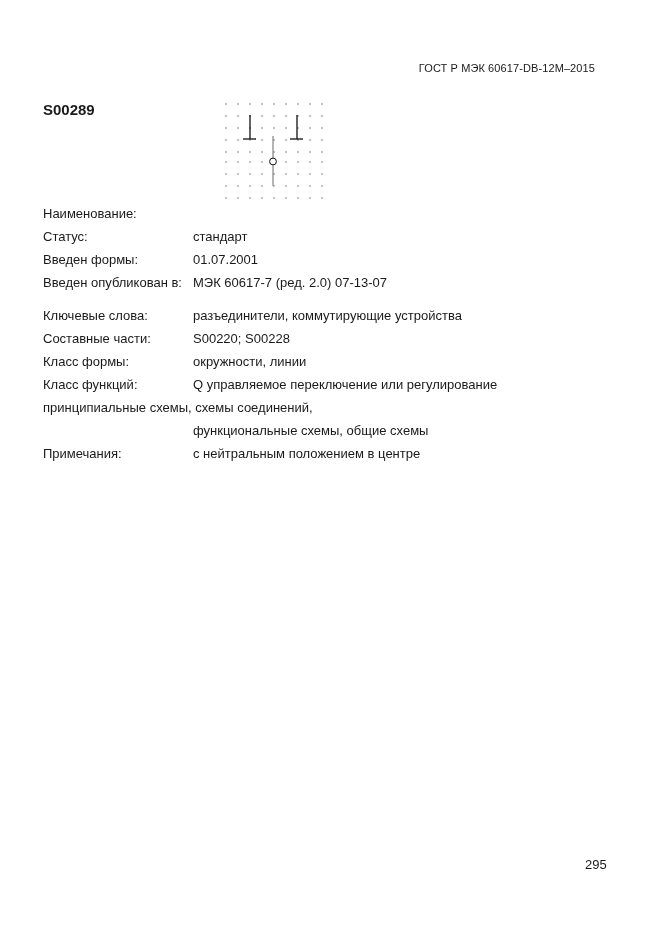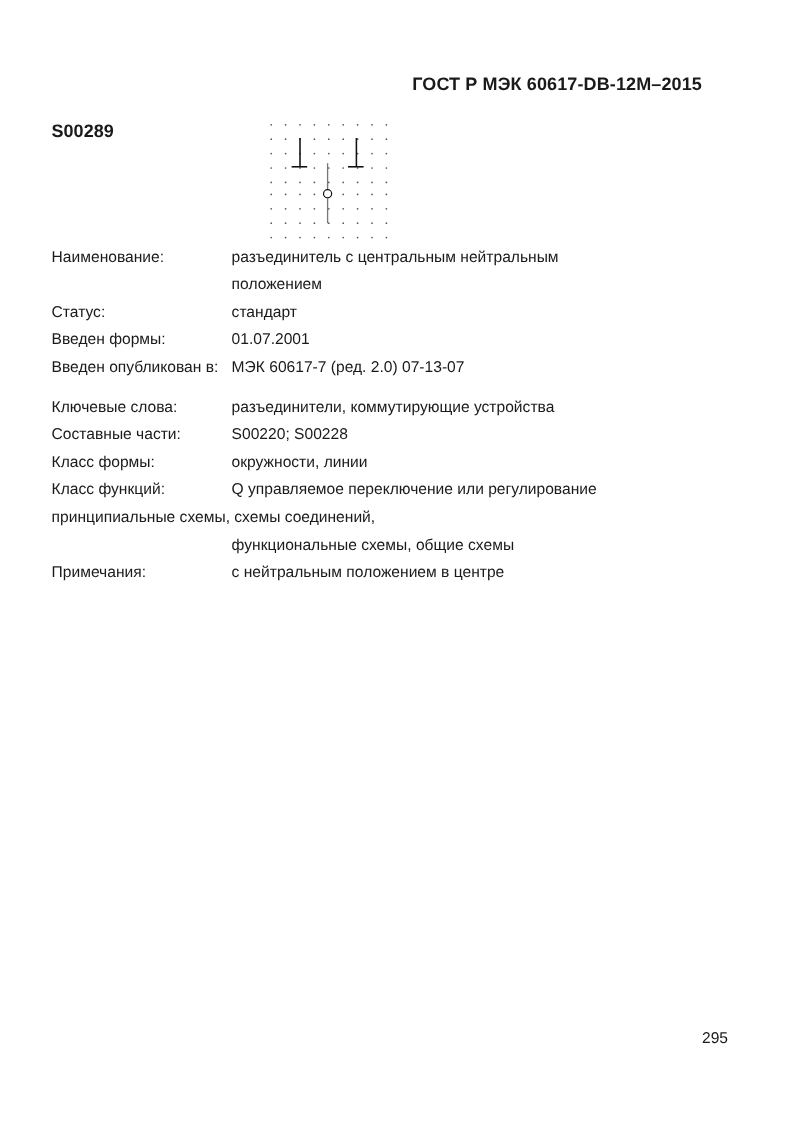--- a/index.html
+++ b/index.html
@@ -1,18 +1,18 @@
 <!DOCTYPE html>
 <html><head>
 <meta charset="utf-8">
 <style>
   html, body { margin: 0; padding: 0; background: #ffffff; }
   body { width: 661px; height: 936px; position: relative; overflow: hidden;
          font-family: "Liberation Sans", sans-serif; color: #1a1a1a; }
-  .doc-header { position: absolute; top: 62px; right: 76px; font-weight: bold; font-size: 15px; letter-spacing: 0.1px; }
+  .doc-header { position: absolute; top: 62px; right: 66px; font-weight: normal; font-size: 11px; letter-spacing: 0.1px; }
   .symbol-code { position: absolute; left: 43px; top: 101px; font-weight: bold; font-size: 15px; }
   .symbol-figure { position: absolute; left: 215px; top: 95px; width: 120px; height: 110px; }
   .props { position: absolute; left: 43px; top: 202px; width: 500px; font-size: 13px; }
   .row { display: flex; line-height: 23px; }
   .row .label { width: 150px; flex: 0 0 150px; }
   .row .value { flex: 1; }
   .gap { height: 10px; }
   .page-number { position: absolute; left: 585px; top: 857px; font-size: 13px; }
 </style>
 </head>
@@ -116,25 +116,23 @@
 
     <line x1="58" y1="41" x2="58" y2="63" stroke="#777" stroke-width="1.1"></line>
     <circle cx="58" cy="66.5" r="3.4" fill="#fff" stroke="#111" stroke-width="1"></circle>
     <line x1="58" y1="70" x2="58" y2="91" stroke="#777" stroke-width="1.1"></line>
   </svg>
 </div>
 
 <div class="props" id="props">
     <div class="row">
       <span class="label">Наименование:</span>
-      <span class="value">разъединитель с центральным нейтральным</span>
     </div>
     <div class="row">
       <span class="label"></span>
-      <span class="value">положением</span>
     </div>
     <div class="row">
       <span class="label">Статус:</span>
       <span class="value">стандарт</span>
     </div>
     <div class="row">
       <span class="label">Введен формы:</span>
       <span class="value">01.07.2001</span>
     </div>
     <div class="row">

